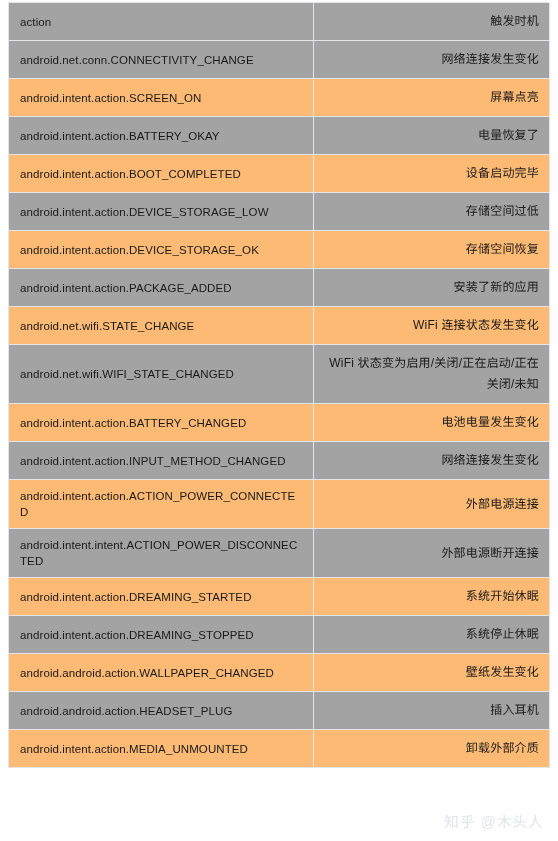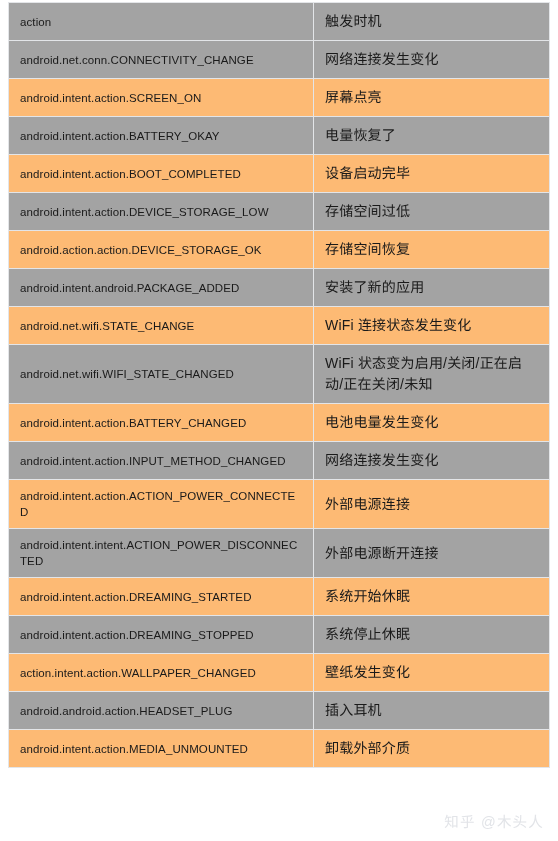--- a/index.html
+++ b/index.html
@@ -50,24 +50,25 @@
 
   td.cell-action {
     font-size: 11.5px;
     line-height: 16px;
     letter-spacing: 0.1px;
     word-break: break-all;
     white-space: normal;
   }
 
   td.cell-desc {
-    font-size: 14px;
+    font-size: 12px;
     line-height: 21px;
     padding-left: 13px;
     letter-spacing: 0.2px;
+    text-align: right;
   }
 
   .watermark {
     position: absolute;
     right: 14px;
     bottom: 10px;
     font-size: 14.5px;
     color: #e2e4e8;
     letter-spacing: 1.2px;
     font-family: "Liberation Sans", "DejaVu Sans", sans-serif;
@@ -104,25 +105,25 @@
         </tr>
         <tr class="striped">
           <td class="cell-action">android.intent.action.BOOT_COMPLETED</td>
           <td class="cell-desc">设备启动完毕</td>
         </tr>
         <tr>
           <td class="cell-action">android.intent.action.DEVICE_STORAGE_LOW</td>
           <td class="cell-desc">存储空间过低</td>
         </tr>
         <tr class="striped">
-          <td class="cell-action">android.action.action.DEVICE_STORAGE_OK</td>
+          <td class="cell-action">android.intent.action.DEVICE_STORAGE_OK</td>
           <td class="cell-desc">存储空间恢复</td>
         </tr>
         <tr>
-          <td class="cell-action">android.intent.android.PACKAGE_ADDED</td>
+          <td class="cell-action">android.intent.action.PACKAGE_ADDED</td>
           <td class="cell-desc">安装了新的应用</td>
         </tr>
         <tr class="striped">
           <td class="cell-action">android.net.wifi.STATE_CHANGE</td>
           <td class="cell-desc">WiFi 连接状态发生变化</td>
         </tr>
         <tr>
           <td class="cell-action">android.net.wifi.WIFI_STATE_CHANGED</td>
           <td class="cell-desc">WiFi 状态变为启用/关闭/正在启动/正在关闭/未知</td>
         </tr>
@@ -144,21 +145,21 @@
         </tr>
         <tr class="striped">
           <td class="cell-action">android.intent.action.DREAMING_STARTED</td>
           <td class="cell-desc">系统开始休眠</td>
         </tr>
         <tr>
           <td class="cell-action">android.intent.action.DREAMING_STOPPED</td>
           <td class="cell-desc">系统停止休眠</td>
         </tr>
         <tr class="striped">
-          <td class="cell-action">action.intent.action.WALLPAPER_CHANGED</td>
+          <td class="cell-action">android.android.action.WALLPAPER_CHANGED</td>
           <td class="cell-desc">壁纸发生变化</td>
         </tr>
         <tr>
           <td class="cell-action">android.android.action.HEADSET_PLUG</td>
           <td class="cell-desc">插入耳机</td>
         </tr>
         <tr class="striped">
           <td class="cell-action">android.intent.action.MEDIA_UNMOUNTED</td>
           <td class="cell-desc">卸载外部介质</td>
         </tr>

